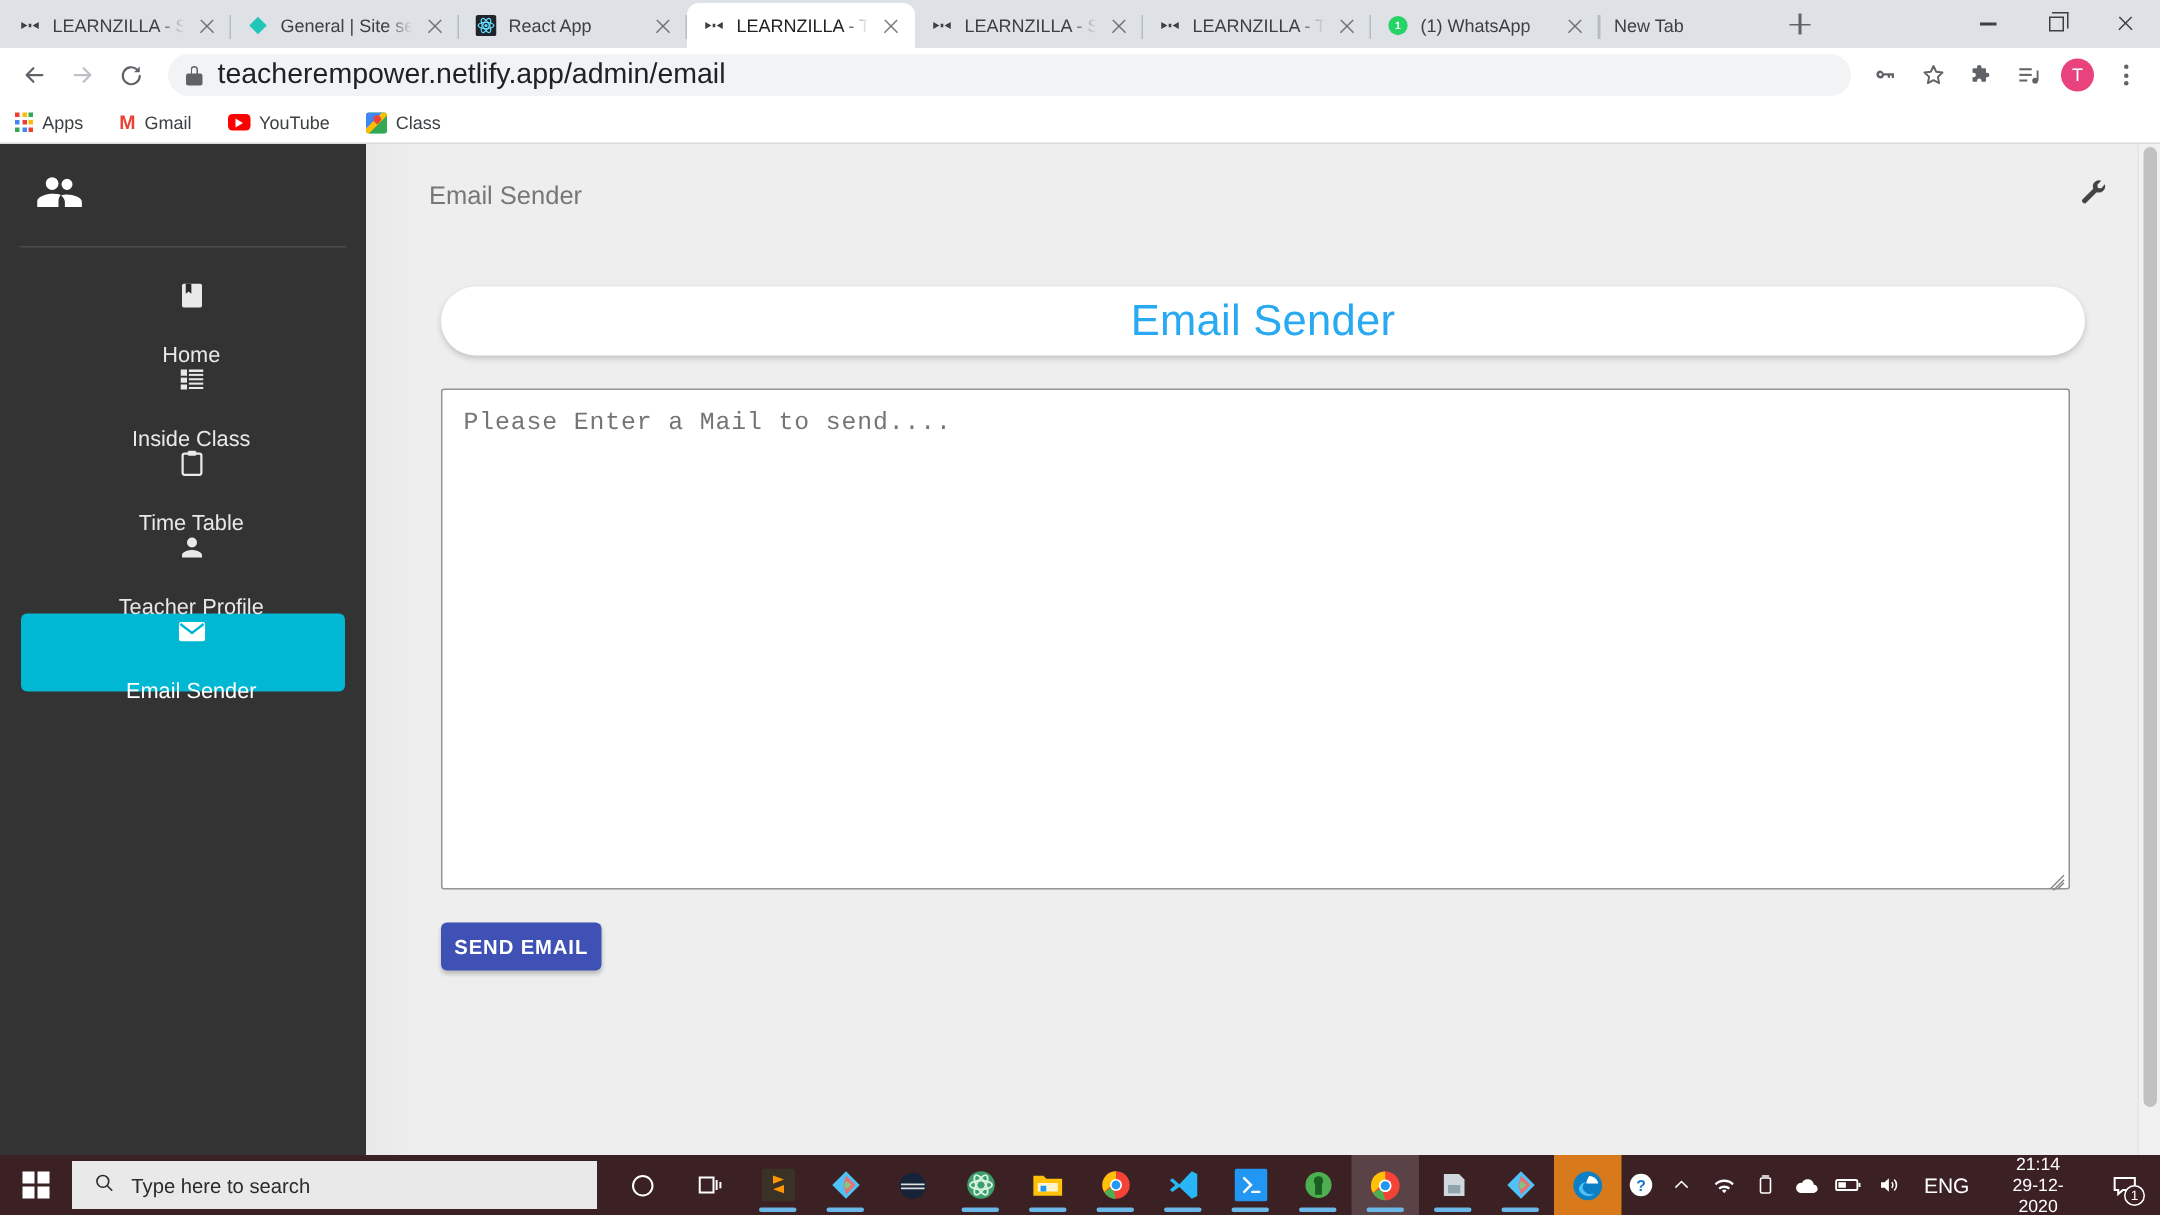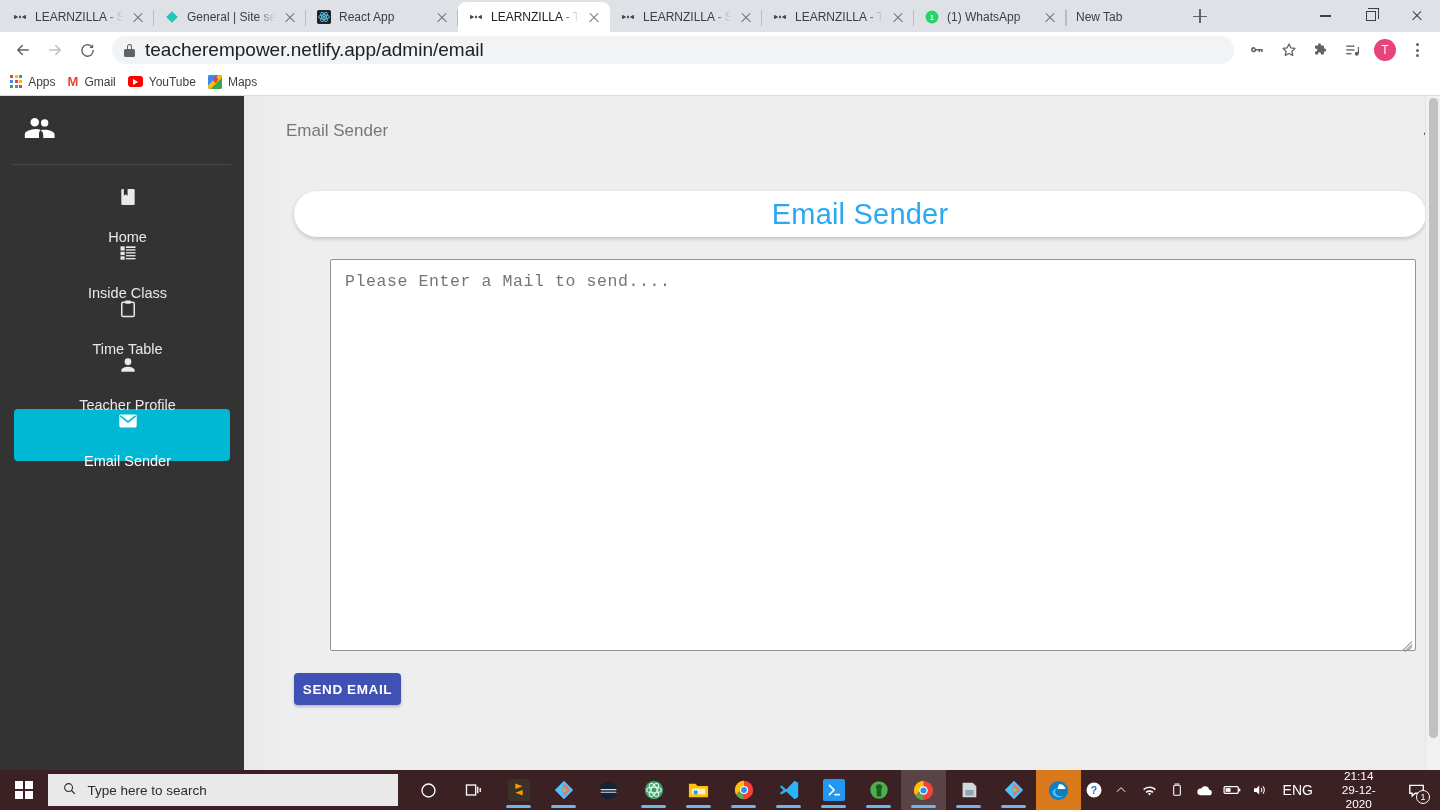--- a/index.html
+++ b/index.html
@@ -119,21 +119,21 @@
     width: 22px; height: 22px; border-radius: 50%; background: #e8437c;
     color: #fff; font-size: 12px; display: flex; align-items: center; justify-content: center;
     font-weight: 500;
   }
   .kebab { width: 16px; height: 16px; display:flex; flex-direction:column;
            align-items:center; justify-content:space-between; padding: 1px 0; }
   .kebab i { width: 3px; height: 3px; border-radius: 50%; background: #5f6368; display:block; }
 
   .bookmarks {
     height: 28px; background: #ffffff; display: flex; align-items: center;
-    padding: 0 10px; gap: 12px; border-bottom: 1px solid #dadce0;
+    padding: 0 10px; gap: 24px; border-bottom: 1px solid #dadce0;
   }
   .bm { display: flex; align-items: center; gap: 6px; font-size: 12px; color: #3c4043; }
   .bm-apps { display: grid; grid-template-columns: repeat(3,3px); grid-template-rows: repeat(3,3px);
              gap: 1.6px; }
   .bm-apps i { width: 3px; height: 3px; display: block; }
   .gmail-m { font-size: 13px; color: #ea4335; font-weight: 700; line-height: 1; }
   .yt-box { width: 15px; height: 11px; background: #ff0000; border-radius: 3px;
             display: flex; align-items: center; justify-content: center; }
   .yt-box::after { content: ""; border-left: 5px solid #fff; border-top: 3px solid transparent;
                    border-bottom: 3px solid transparent; margin-left: 1px; }
@@ -195,22 +195,22 @@
 
   .card-title {
     margin: 25px 50px 0 50px; height: 46px; background: #ffffff;
     border-radius: 24px; display: flex; align-items: center; justify-content: center;
     box-shadow: 0 2px 4px rgba(0,0,0,.18);
   }
   .card-title .t { font-size: 29px; color: #29a9f2; letter-spacing: .2px; }
 
   .mail-area { margin: 22px 60px 0 50px; }
   .mail-box {
-    width: 1086px; height: 392px; background: #ffffff; border: 1px solid #949494;
-    border-radius: 2px; padding: 12px 14px; position: relative; margin-left: 36px;
+    width: 1086px; height: 334px; background: #ffffff; border: 1px solid #949494;
+    border-radius: 2px; padding: 12px 14px; position: relative;
   }
   .mail-box .ph {
     font-family: "Liberation Mono", "DejaVu Sans Mono", monospace;
     font-size: 16.5px; color: #757575; letter-spacing: .6px;
   }
   .resize-grip { position: absolute; right: 2px; bottom: 2px; width: 14px; height: 14px; }
   .resize-grip i { position:absolute; right:1px; background:#8a8a8a; height:1px; transform-origin: right; }
 
   .send-btn {
     margin: 22px 0 0 0; width: 107px; height: 32px; background: #3f51b5; color: #ffffff;
@@ -442,21 +442,21 @@
     <div class="bm">
       <span class="gmail-m">M</span>
       <span>Gmail</span>
     </div>
     <div class="bm">
       <span class="yt-box"></span>
       <span>YouTube</span>
     </div>
     <div class="bm">
       <span class="maps-ic"></span>
-      <span>Maps</span>
+      <span>Class</span>
     </div>
   </div>
 
   <div class="viewport">
     <div class="page">
 
       <div class="sidebar">
         <div class="brand">
           <span class="people">
             <svg width="34" height="34" viewBox="0 0 24 24">

